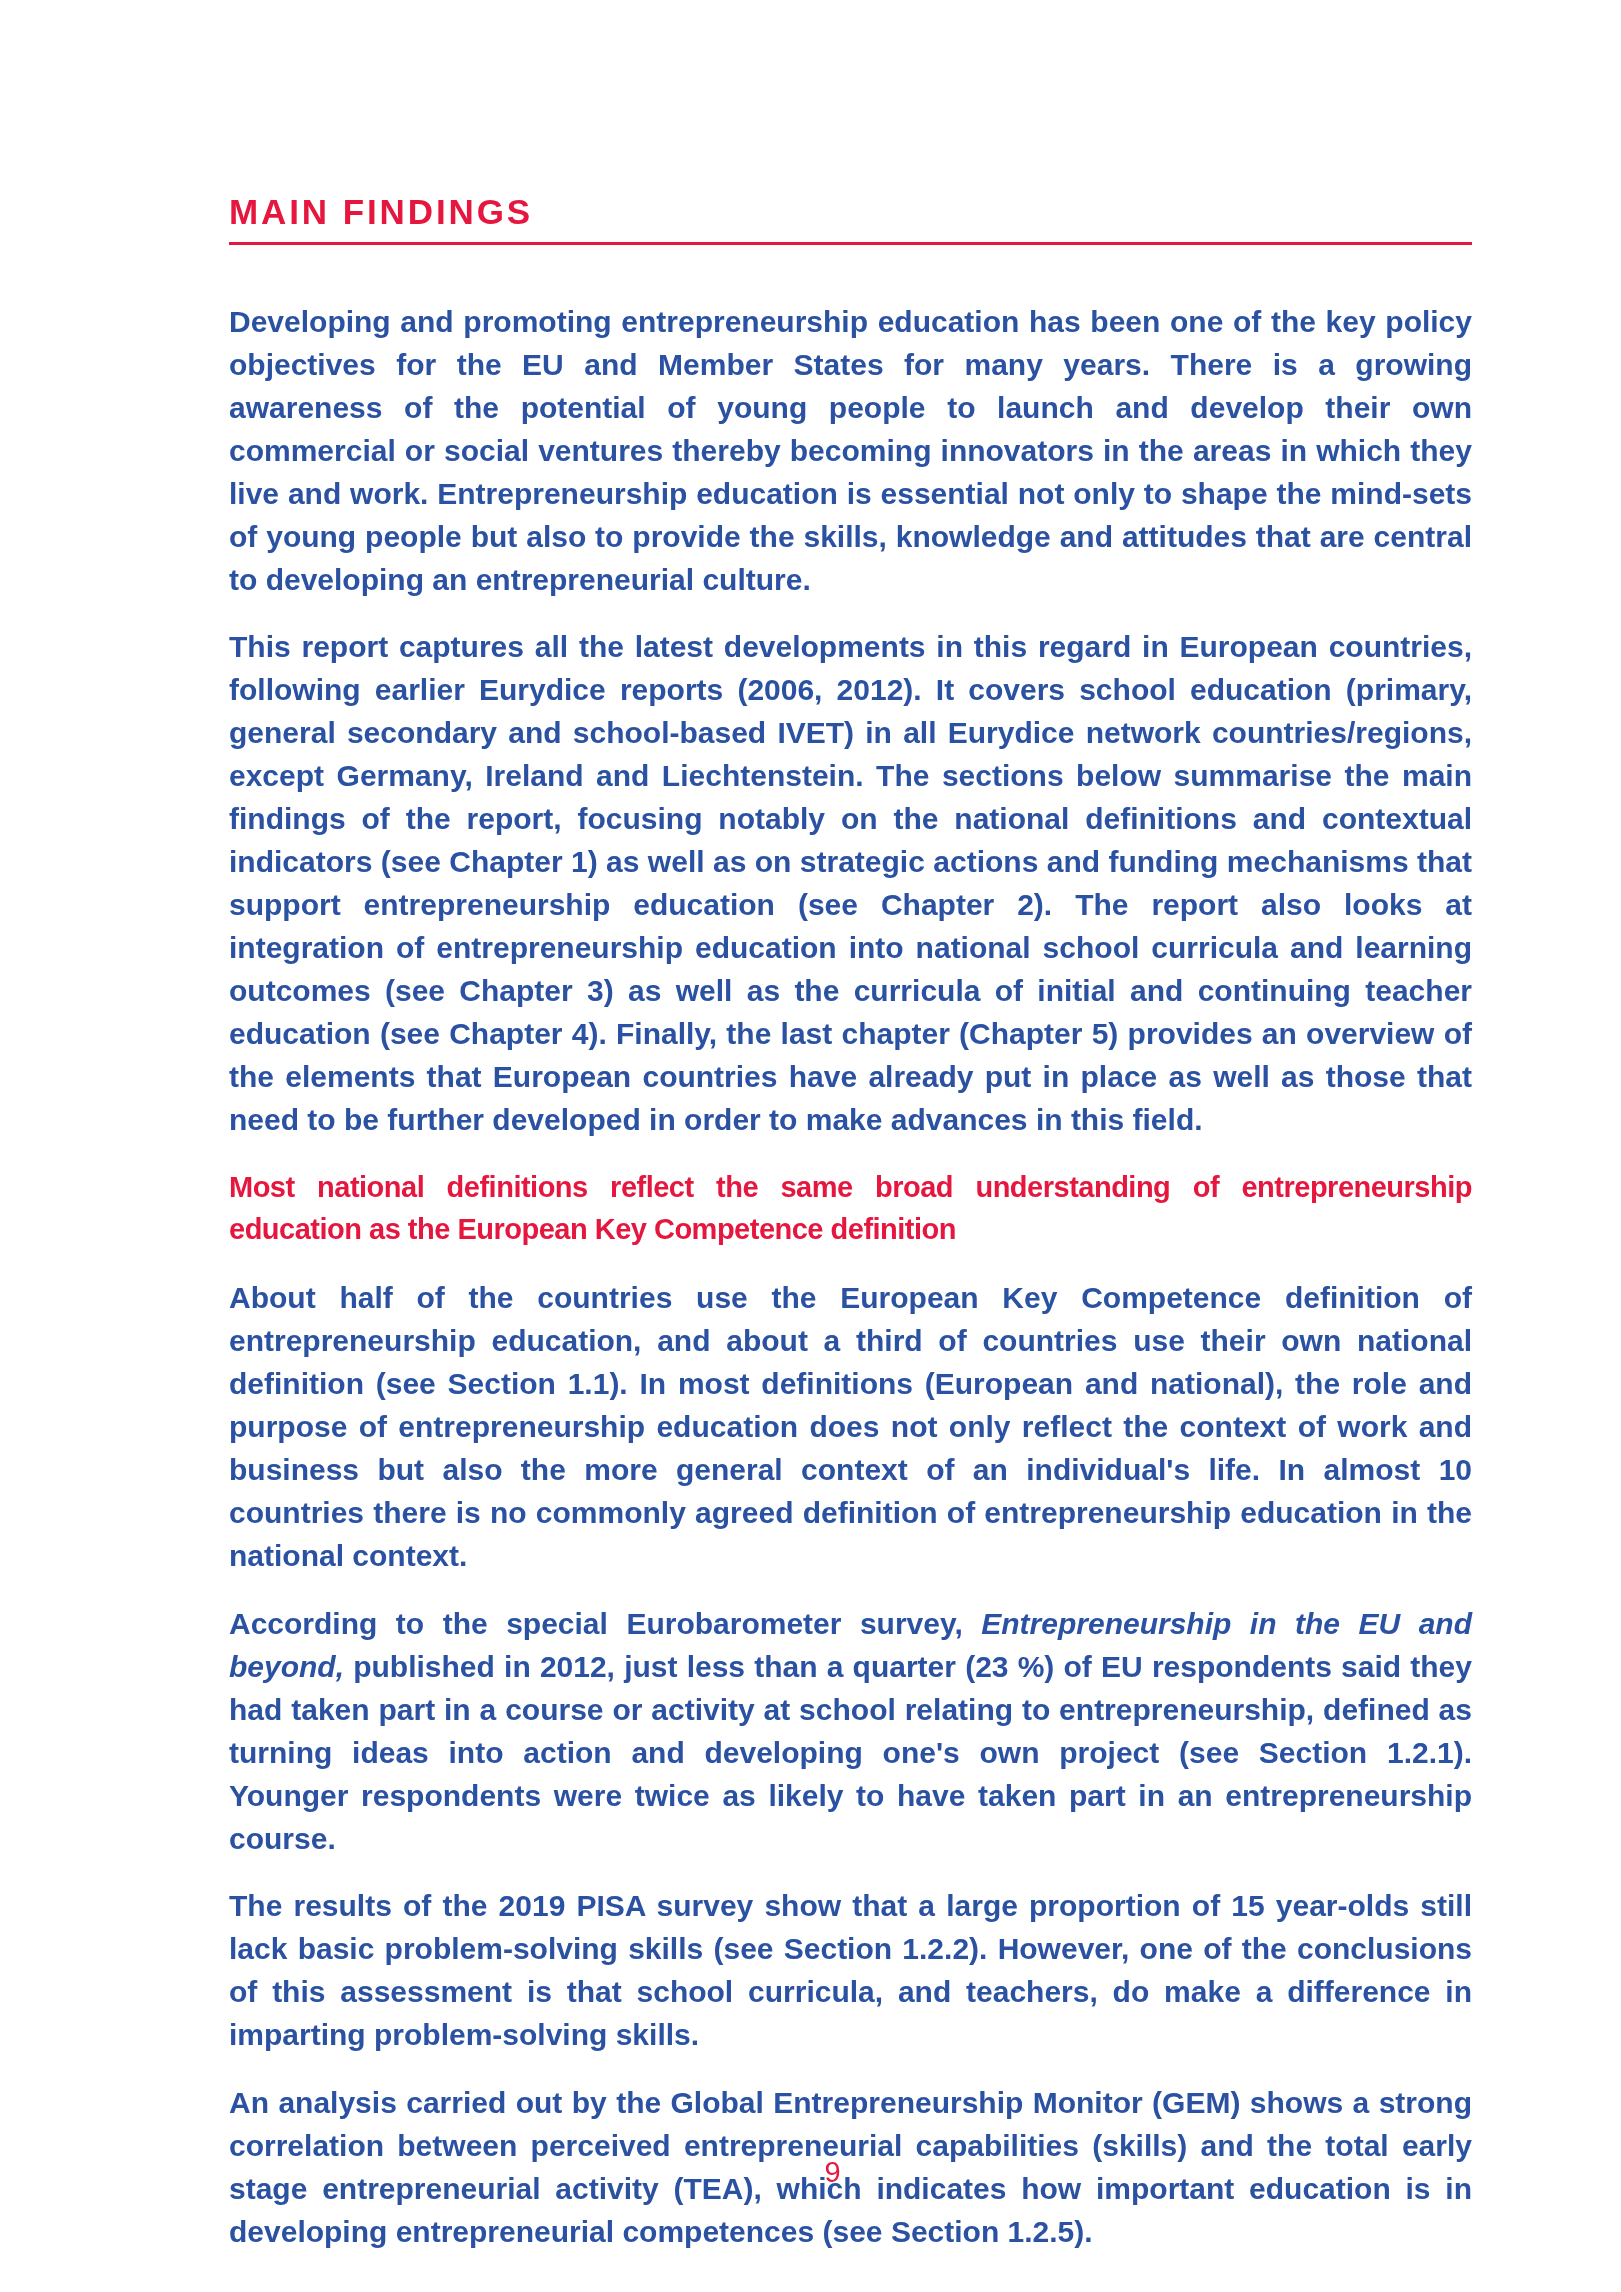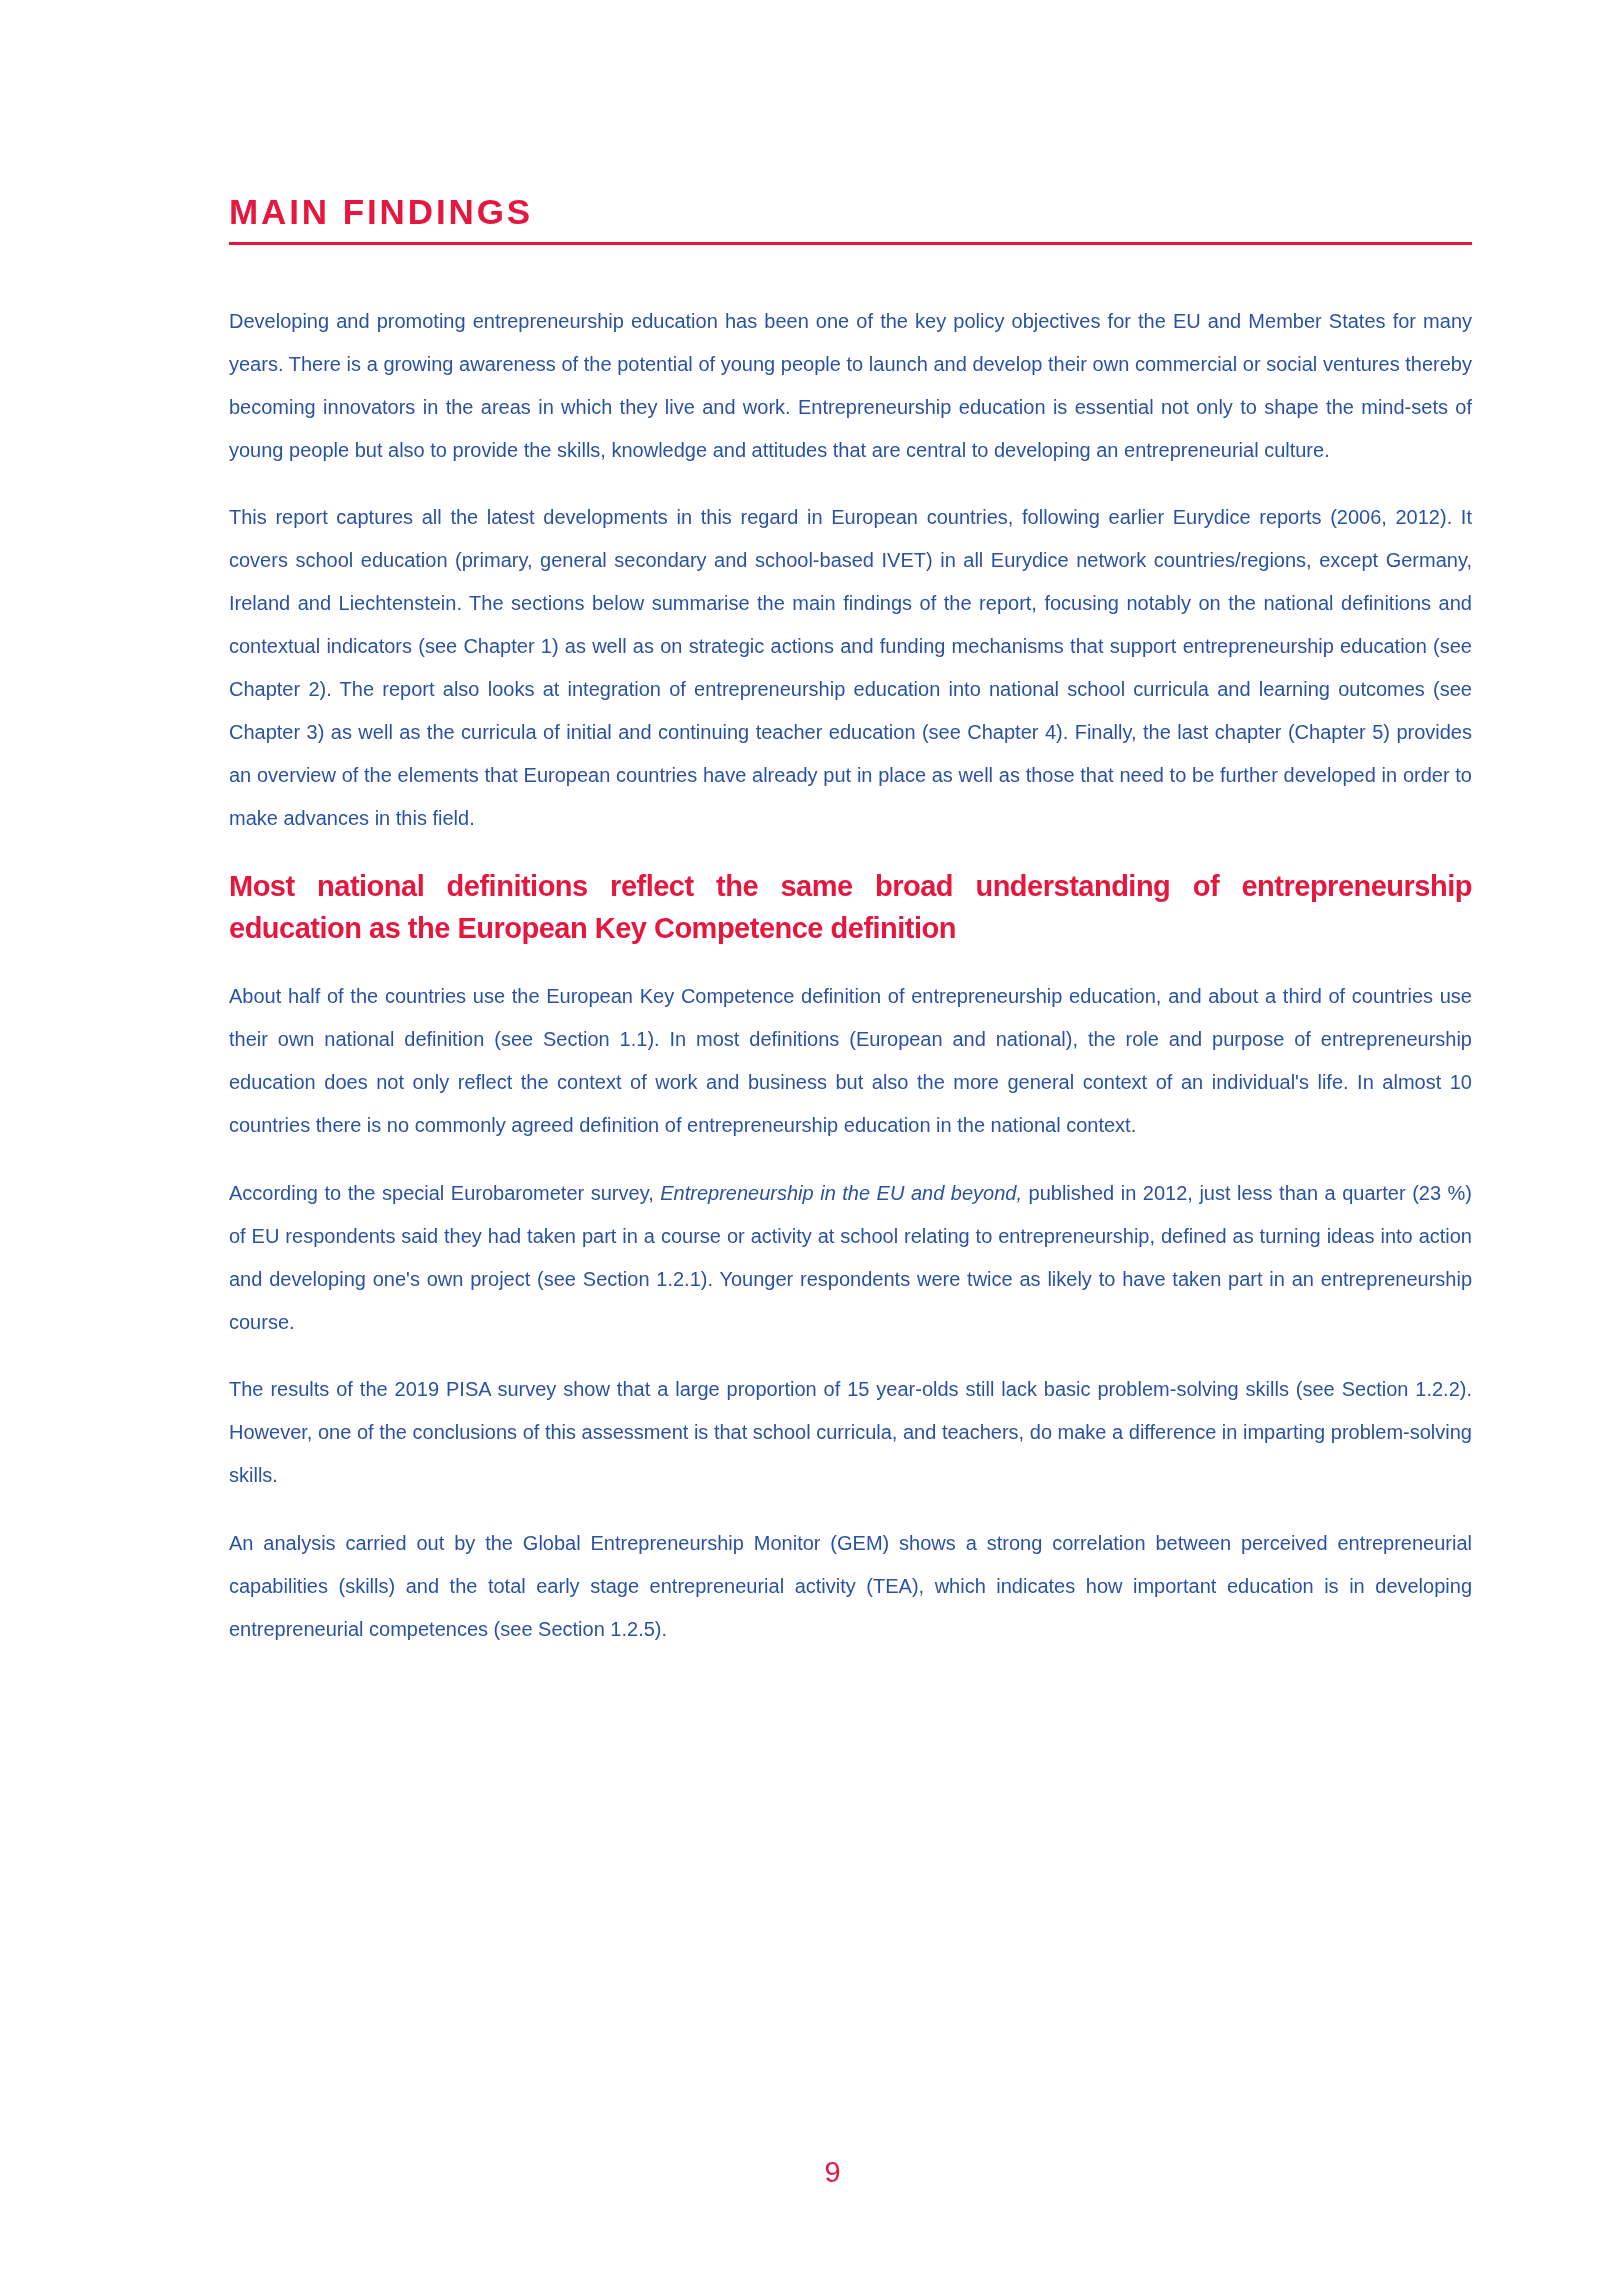--- a/index.html
+++ b/index.html
@@ -37,23 +37,24 @@
   .title-rule {
     height: 2.9px;
     background: var(--accent);
     margin-top: 12.7px;
     margin-bottom: 0;
     border: none;
   }
   p.body {
     margin: 0 0 24.5px 0;
     color: var(--body-blue);
-    font-size: 20px;
+    font-size: 30px;
     line-height: 43px;
     text-align: justify;
+    font-weight: bold;
   }
   p.body.first {
     margin-top: 55px;
   }
   h2.subheading {
     margin: 18.6px 0 26.5px 0;
     color: var(--accent);
     font-size: 29px;
     line-height: 42px;
     font-weight: bold;

